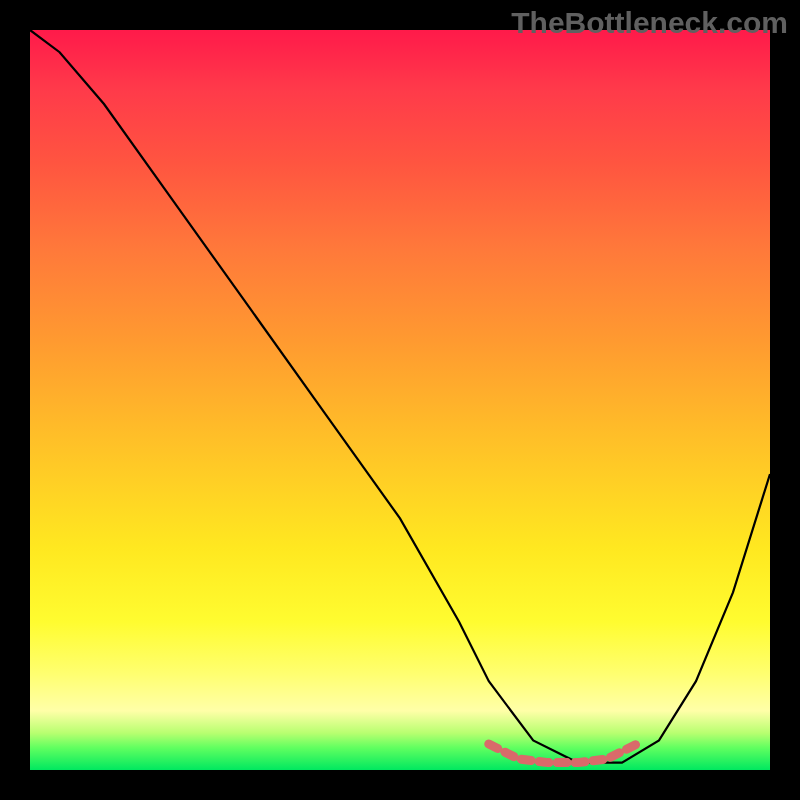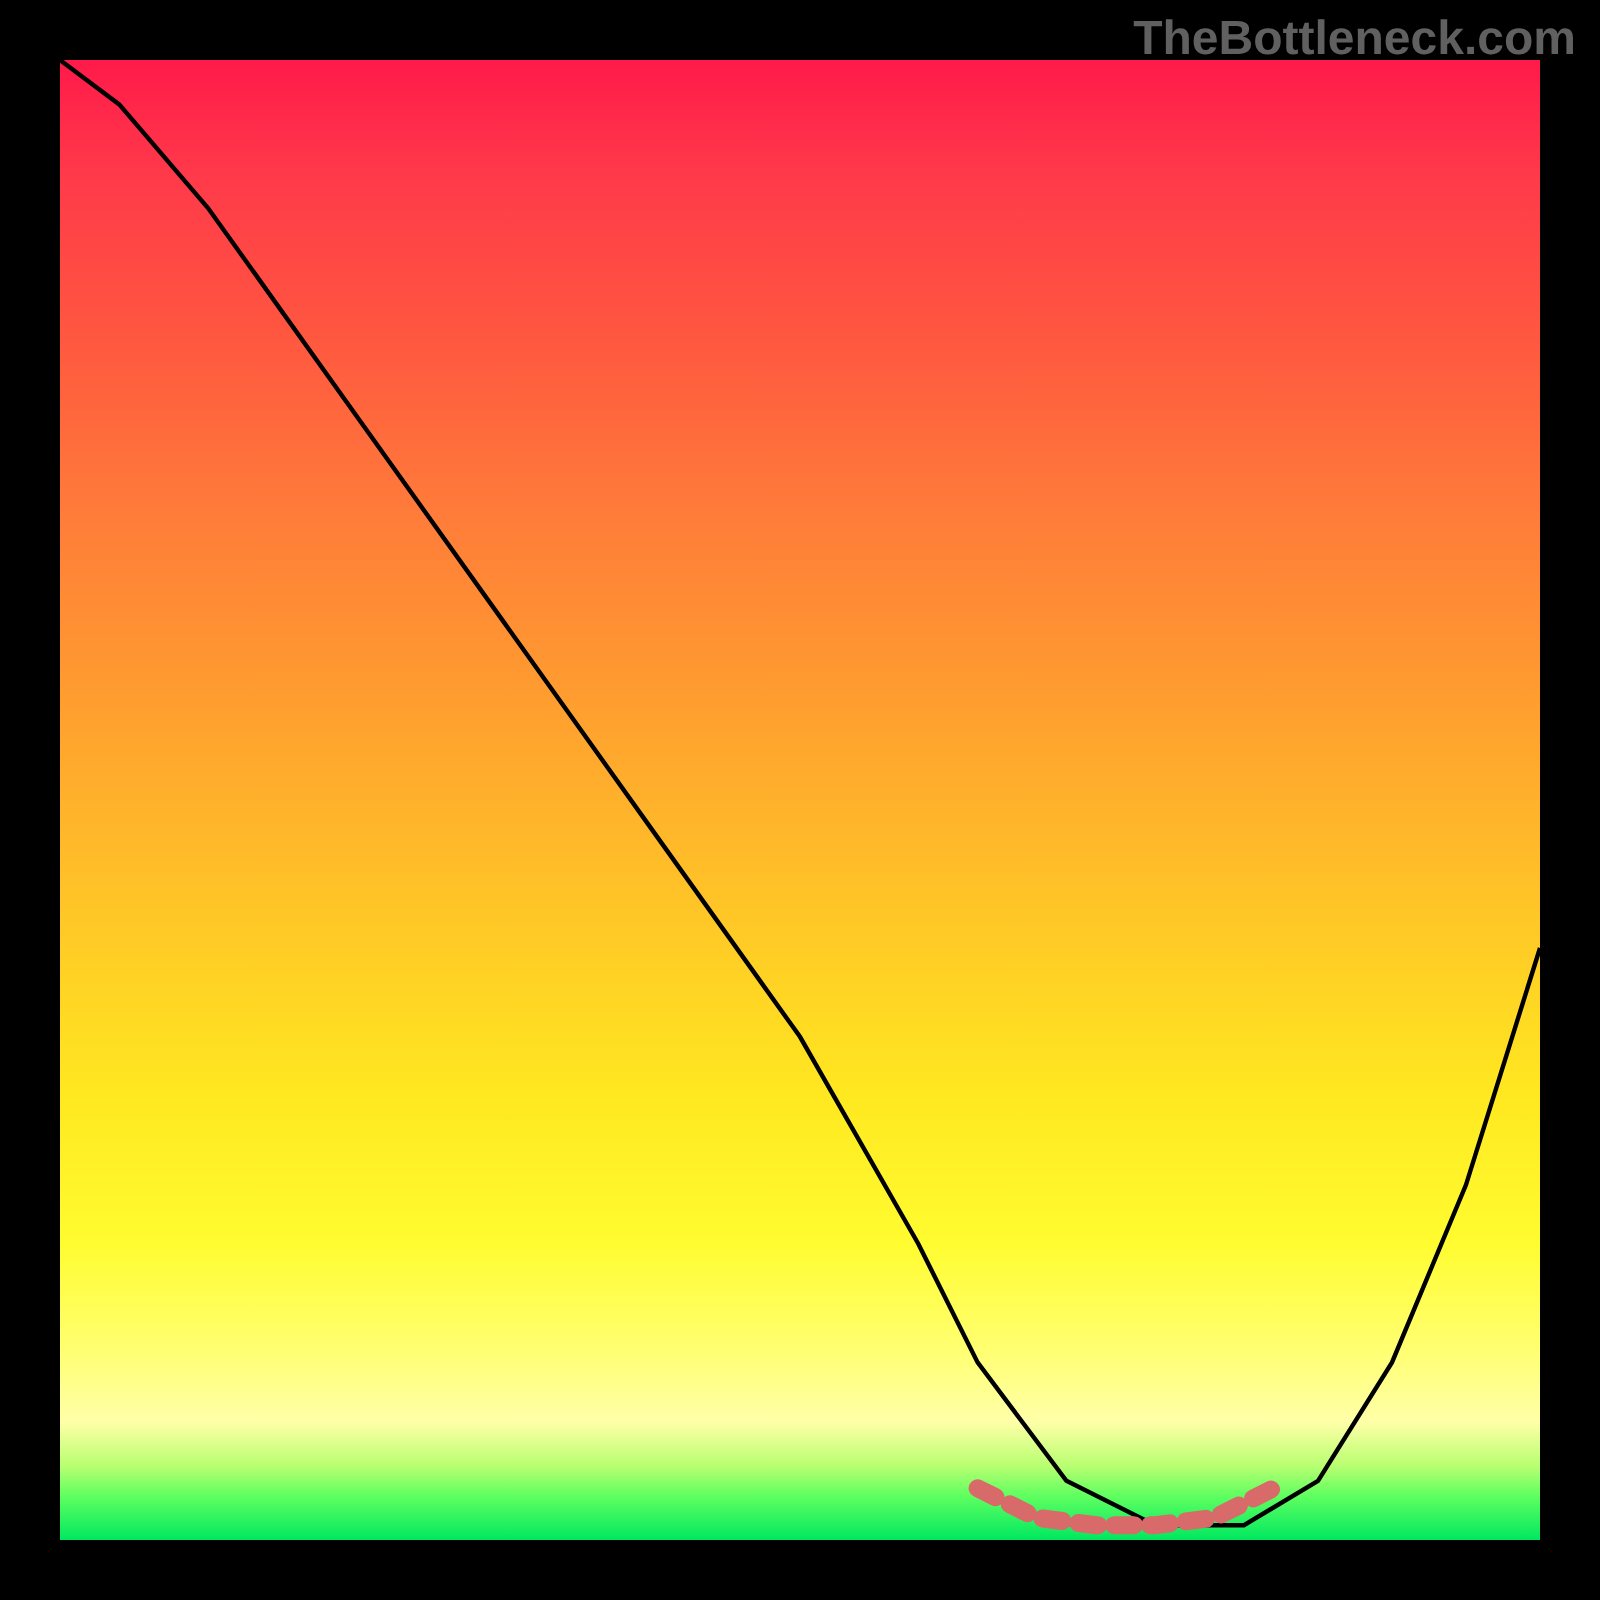--- a/index.html
+++ b/index.html
@@ -8,21 +8,21 @@
     position: relative;
     width: 800px;
     height: 800px;
     background: #000;
   }
   .watermark {
     position: absolute;
     top: 6px;
     right: 12px;
     font-family: Arial, Helvetica, sans-serif;
-    font-size: 24px;
+    font-size: 30px;
     font-weight: bold;
     color: #606060;
     z-index: 10;
   }
   .plot-area {
     position: absolute;
     left: 30px;
     top: 30px;
     width: 740px;
     height: 740px;

